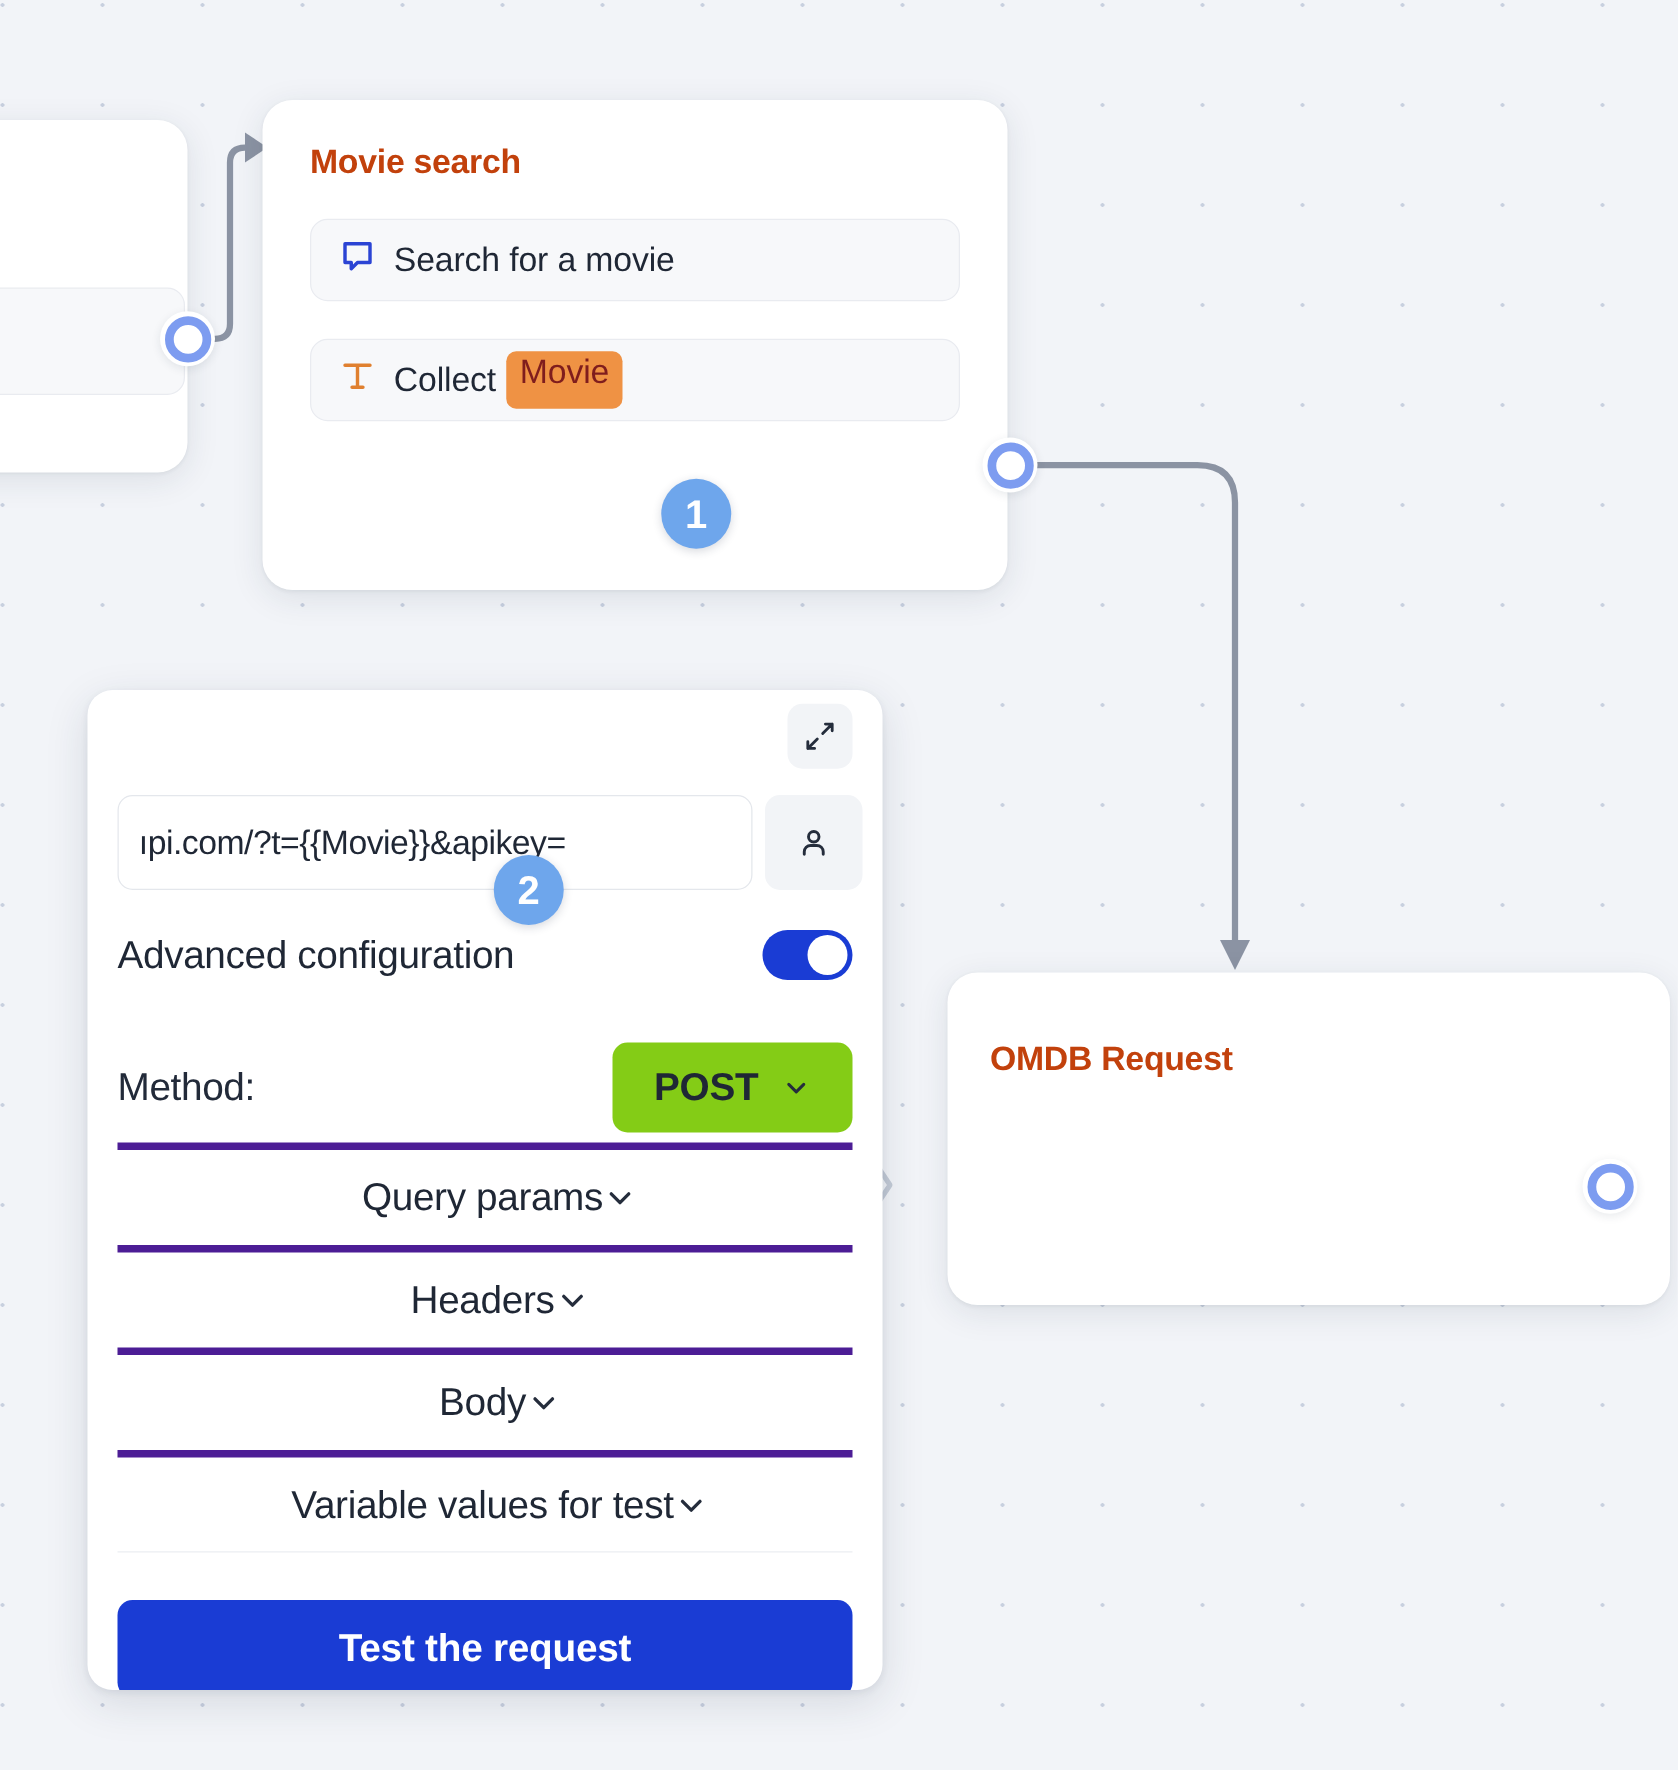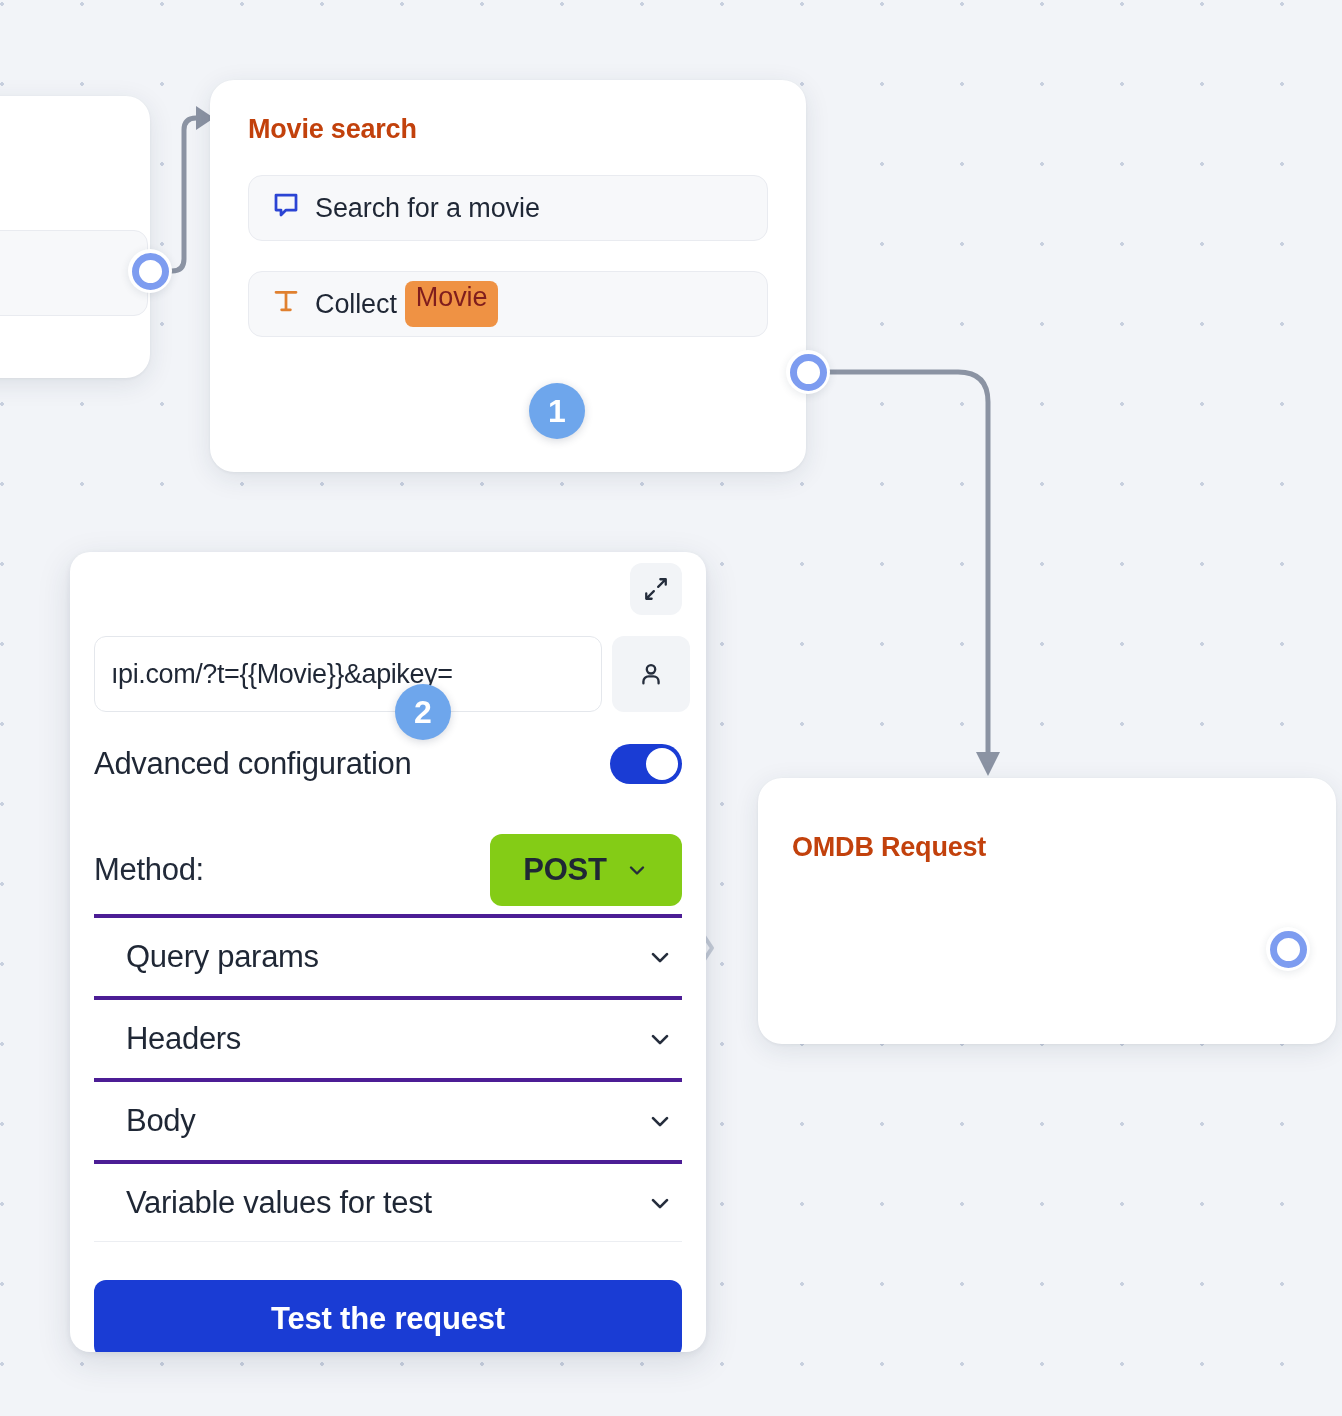--- a/index.html
+++ b/index.html
@@ -285,24 +285,24 @@
   }
 
   .accordions {
     position: absolute;
     left: 24px;
     top: 362px;
     width: 588px;
   }
   .acc-item {
     height: 82px;
-    border-top: 4px solid #4c1d95;
-    display: flex;
-    align-items: center;
-    justify-content: space-between;
+    border-top: 6px solid #4c1d95;
+    display: flex;
+    align-items: center;
+    justify-content: center;
     padding: 0 8px 0 32px;
     cursor: pointer;
   }
   .acc-item:last-of-type { border-bottom: 1px solid #eceef2; }
   .acc-label {
     font-size: 31px;
     letter-spacing: -0.3px;
     color: #1f2735;
   }
 

